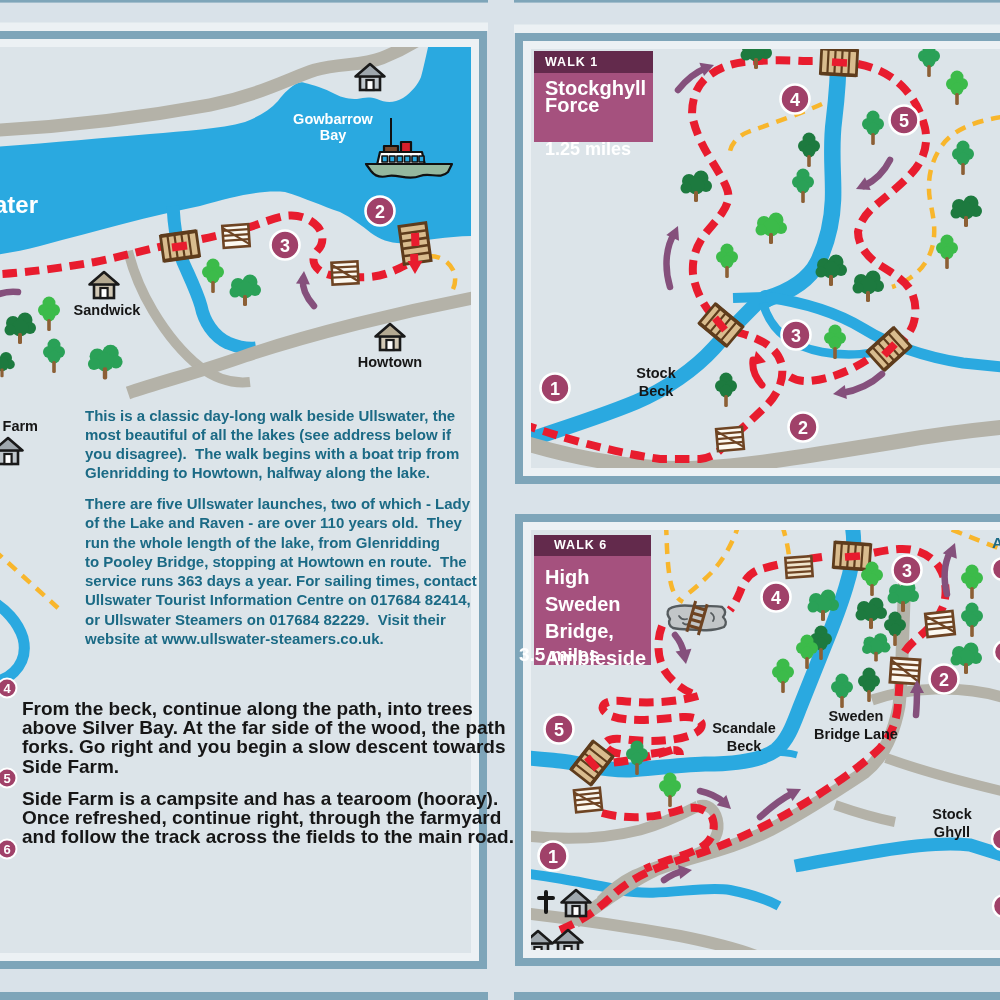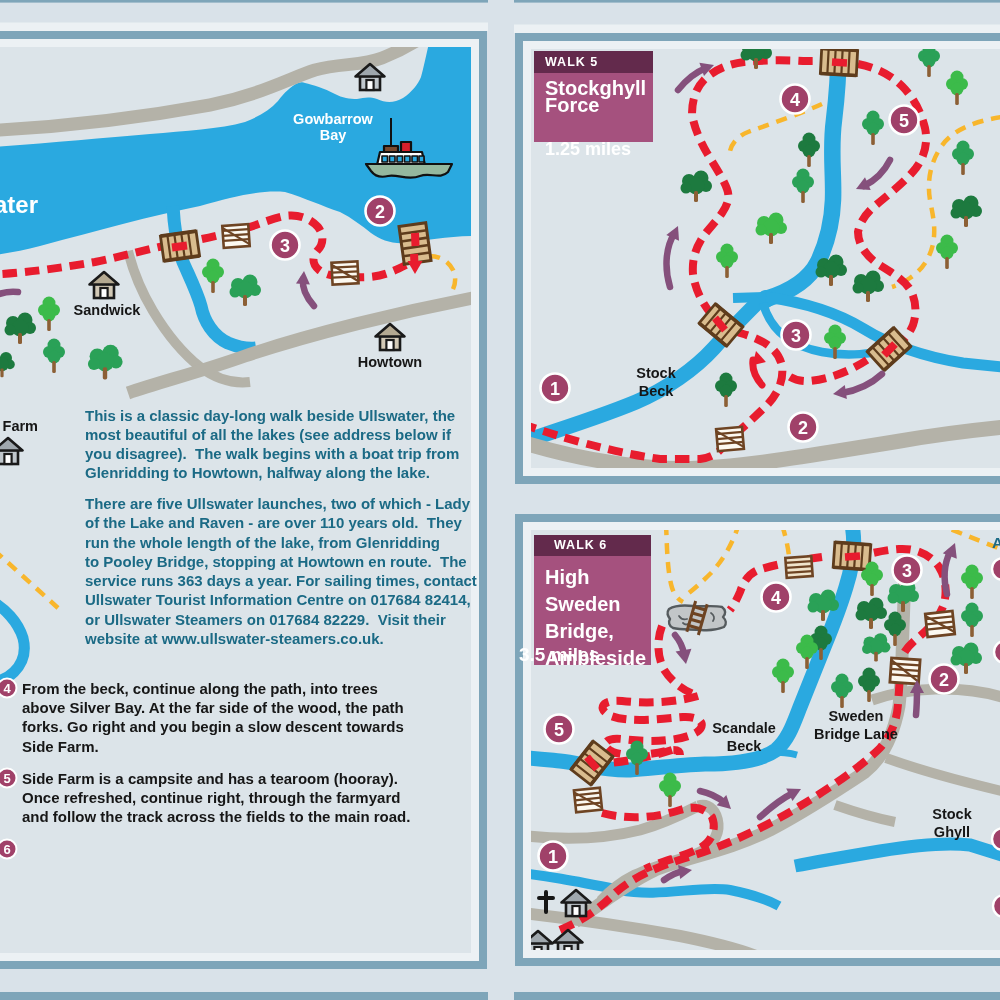--- a/index.html
+++ b/index.html
@@ -1,20 +1,20 @@
 <!DOCTYPE html>
 <html><head>
 <meta charset="utf-8">
 <style>
 html,body{margin:0;padding:0;width:1000px;height:1000px;background:#d9e2e9;font-family:"Liberation Sans",sans-serif;overflow:hidden;}
 #page{position:relative;width:1000px;height:1000px;}
 svg{position:absolute;left:0;top:0;}
 .abs{position:absolute;}
 .teal{color:#1b6a85;font-weight:bold;font-size:15px;line-height:19.3px;letter-spacing:0px;white-space:nowrap;}
-.blk{color:#161616;font-weight:bold;font-size:15px;line-height:19.2px;letter-spacing:0px;white-space:nowrap;}
+.blk{color:#161616;font-weight:bold;font-size:19px;line-height:19.2px;letter-spacing:0px;white-space:nowrap;margin-top:20px;}
 .titlebox{background:#a5517e;color:#fff;font-weight:bold;}
 .titlehead{background:#632a4c;color:#fff;font-weight:bold;font-size:12.5px;letter-spacing:1px;}
 </style>
 </head>
 <body>
 <div id="page">
 <svg width="1000" height="1000" viewBox="0 0 1000 1000">
 <defs>
   <clipPath id="clipL">
           <rect x="-20" y="47" width="491" height="906"></rect>
@@ -550,21 +550,21 @@
   <text x="856" y="739" text-anchor="middle" font-size="14.5" font-weight="bold" fill="#161616">Bridge Lane</text>
 
   <text x="952" y="819" text-anchor="middle" font-size="14.5" font-weight="bold" fill="#161616">Stock</text>
   <text x="952" y="837" text-anchor="middle" font-size="14.5" font-weight="bold" fill="#161616">Ghyll</text>
 
   <text x="992" y="548" font-size="15.5" font-weight="bold" fill="#1b6a85">A</text>
 </g>
 </svg>
 
 <div class="abs titlebox" style="left:534px;top:51px;width:119px;height:91px;"></div>
-<div class="abs titlehead" style="left:534px;top:51px;width:119px;height:22px;line-height:22px;padding-left:11px;box-sizing:border-box;">WALK 5</div>
+<div class="abs titlehead" style="left:534px;top:51px;width:119px;height:22px;line-height:22px;padding-left:11px;box-sizing:border-box;">WALK 1</div>
 <div class="abs" style="left:545px;top:80px;color:#fff;font-weight:bold;font-size:20px;line-height:16.5px;">Stockghyll<br>Force</div>
 <div class="abs" style="left:545px;top:139px;color:#fff;font-weight:bold;font-size:18px;">1.25 miles</div>
 
 <div class="abs titlebox" style="left:534px;top:535px;width:117px;height:130px;"></div>
 <div class="abs titlehead" style="left:534px;top:535px;width:117px;height:21px;line-height:21px;padding-left:20px;box-sizing:border-box;">WALK 6</div>
 <div class="abs" style="left:545px;top:564px;color:#fff;font-weight:bold;font-size:20px;line-height:27px;">High<br>Sweden<br>Bridge,<br>Ambleside</div>
 <div class="abs" style="left:519px;top:644px;color:#fff;font-weight:bold;font-size:19px;">3.5 miles</div>
 
 <div class="abs teal" style="left:85px;top:405.5px;">This is a classic day-long walk beside Ullswater, the<br>most beautiful of all the lakes (see address below if<br>you disagree).&nbsp; The walk begins with a boat trip from<br>Glenridding to Howtown, halfway along the lake.</div>
 

